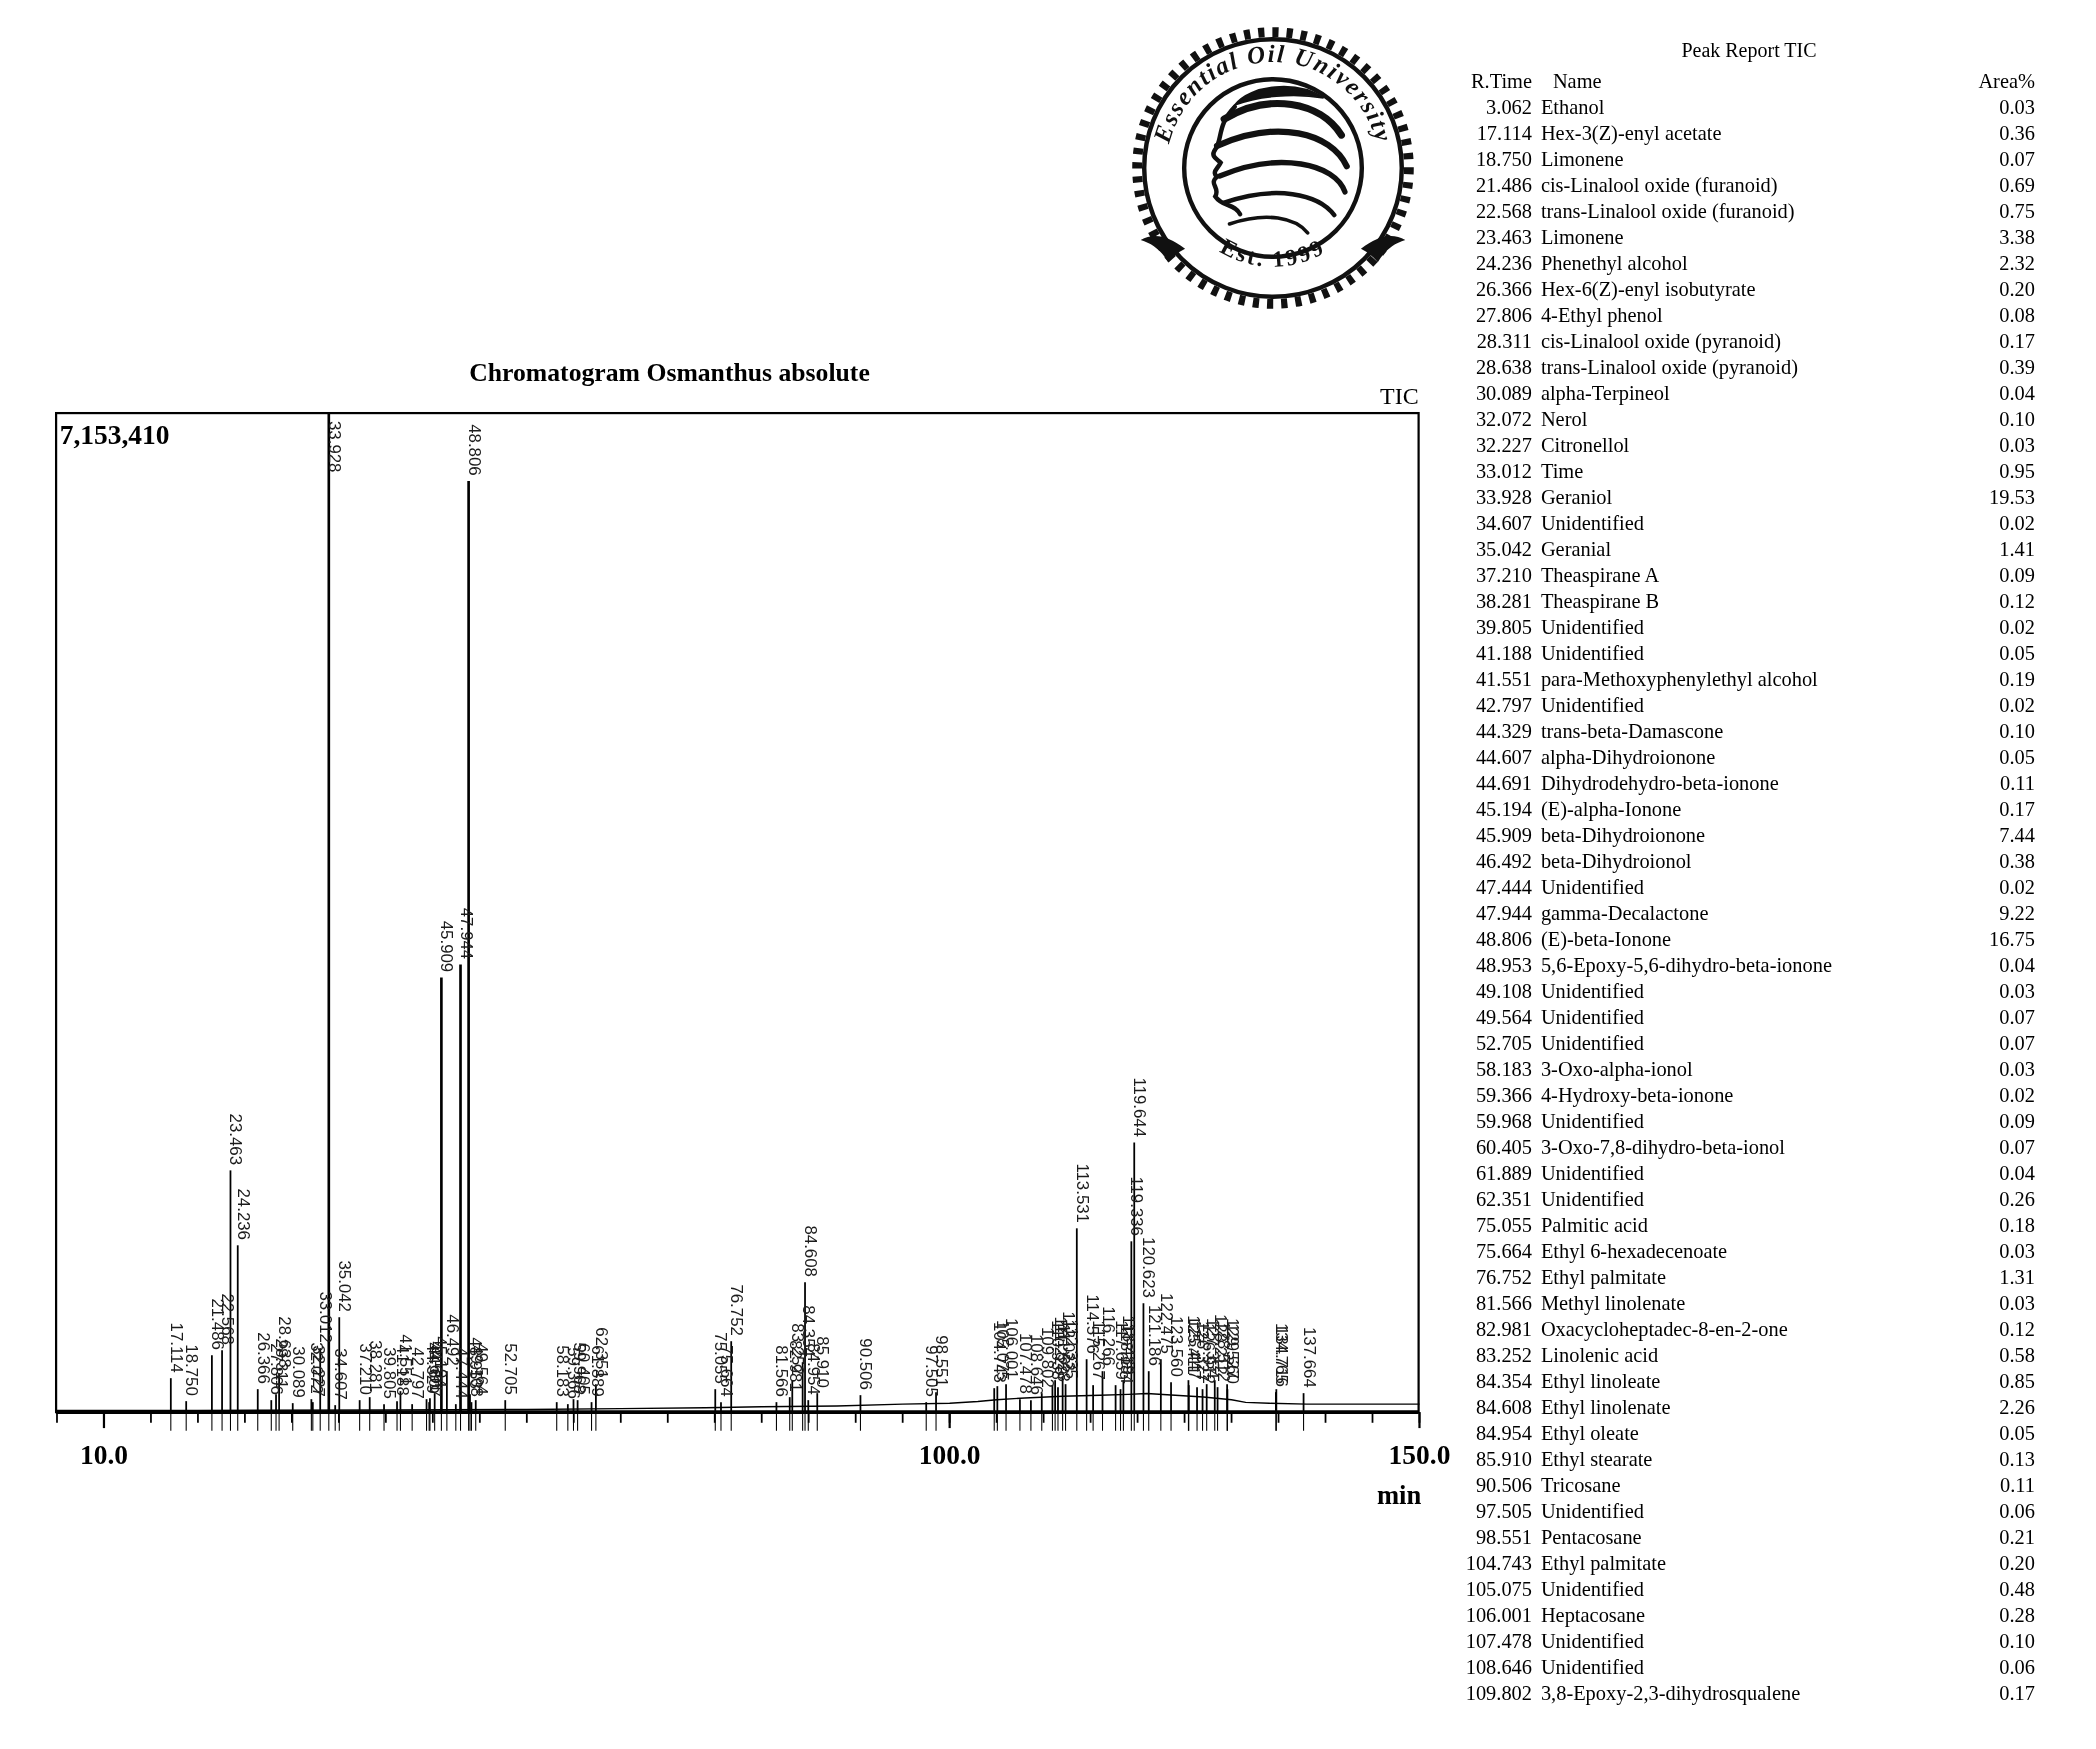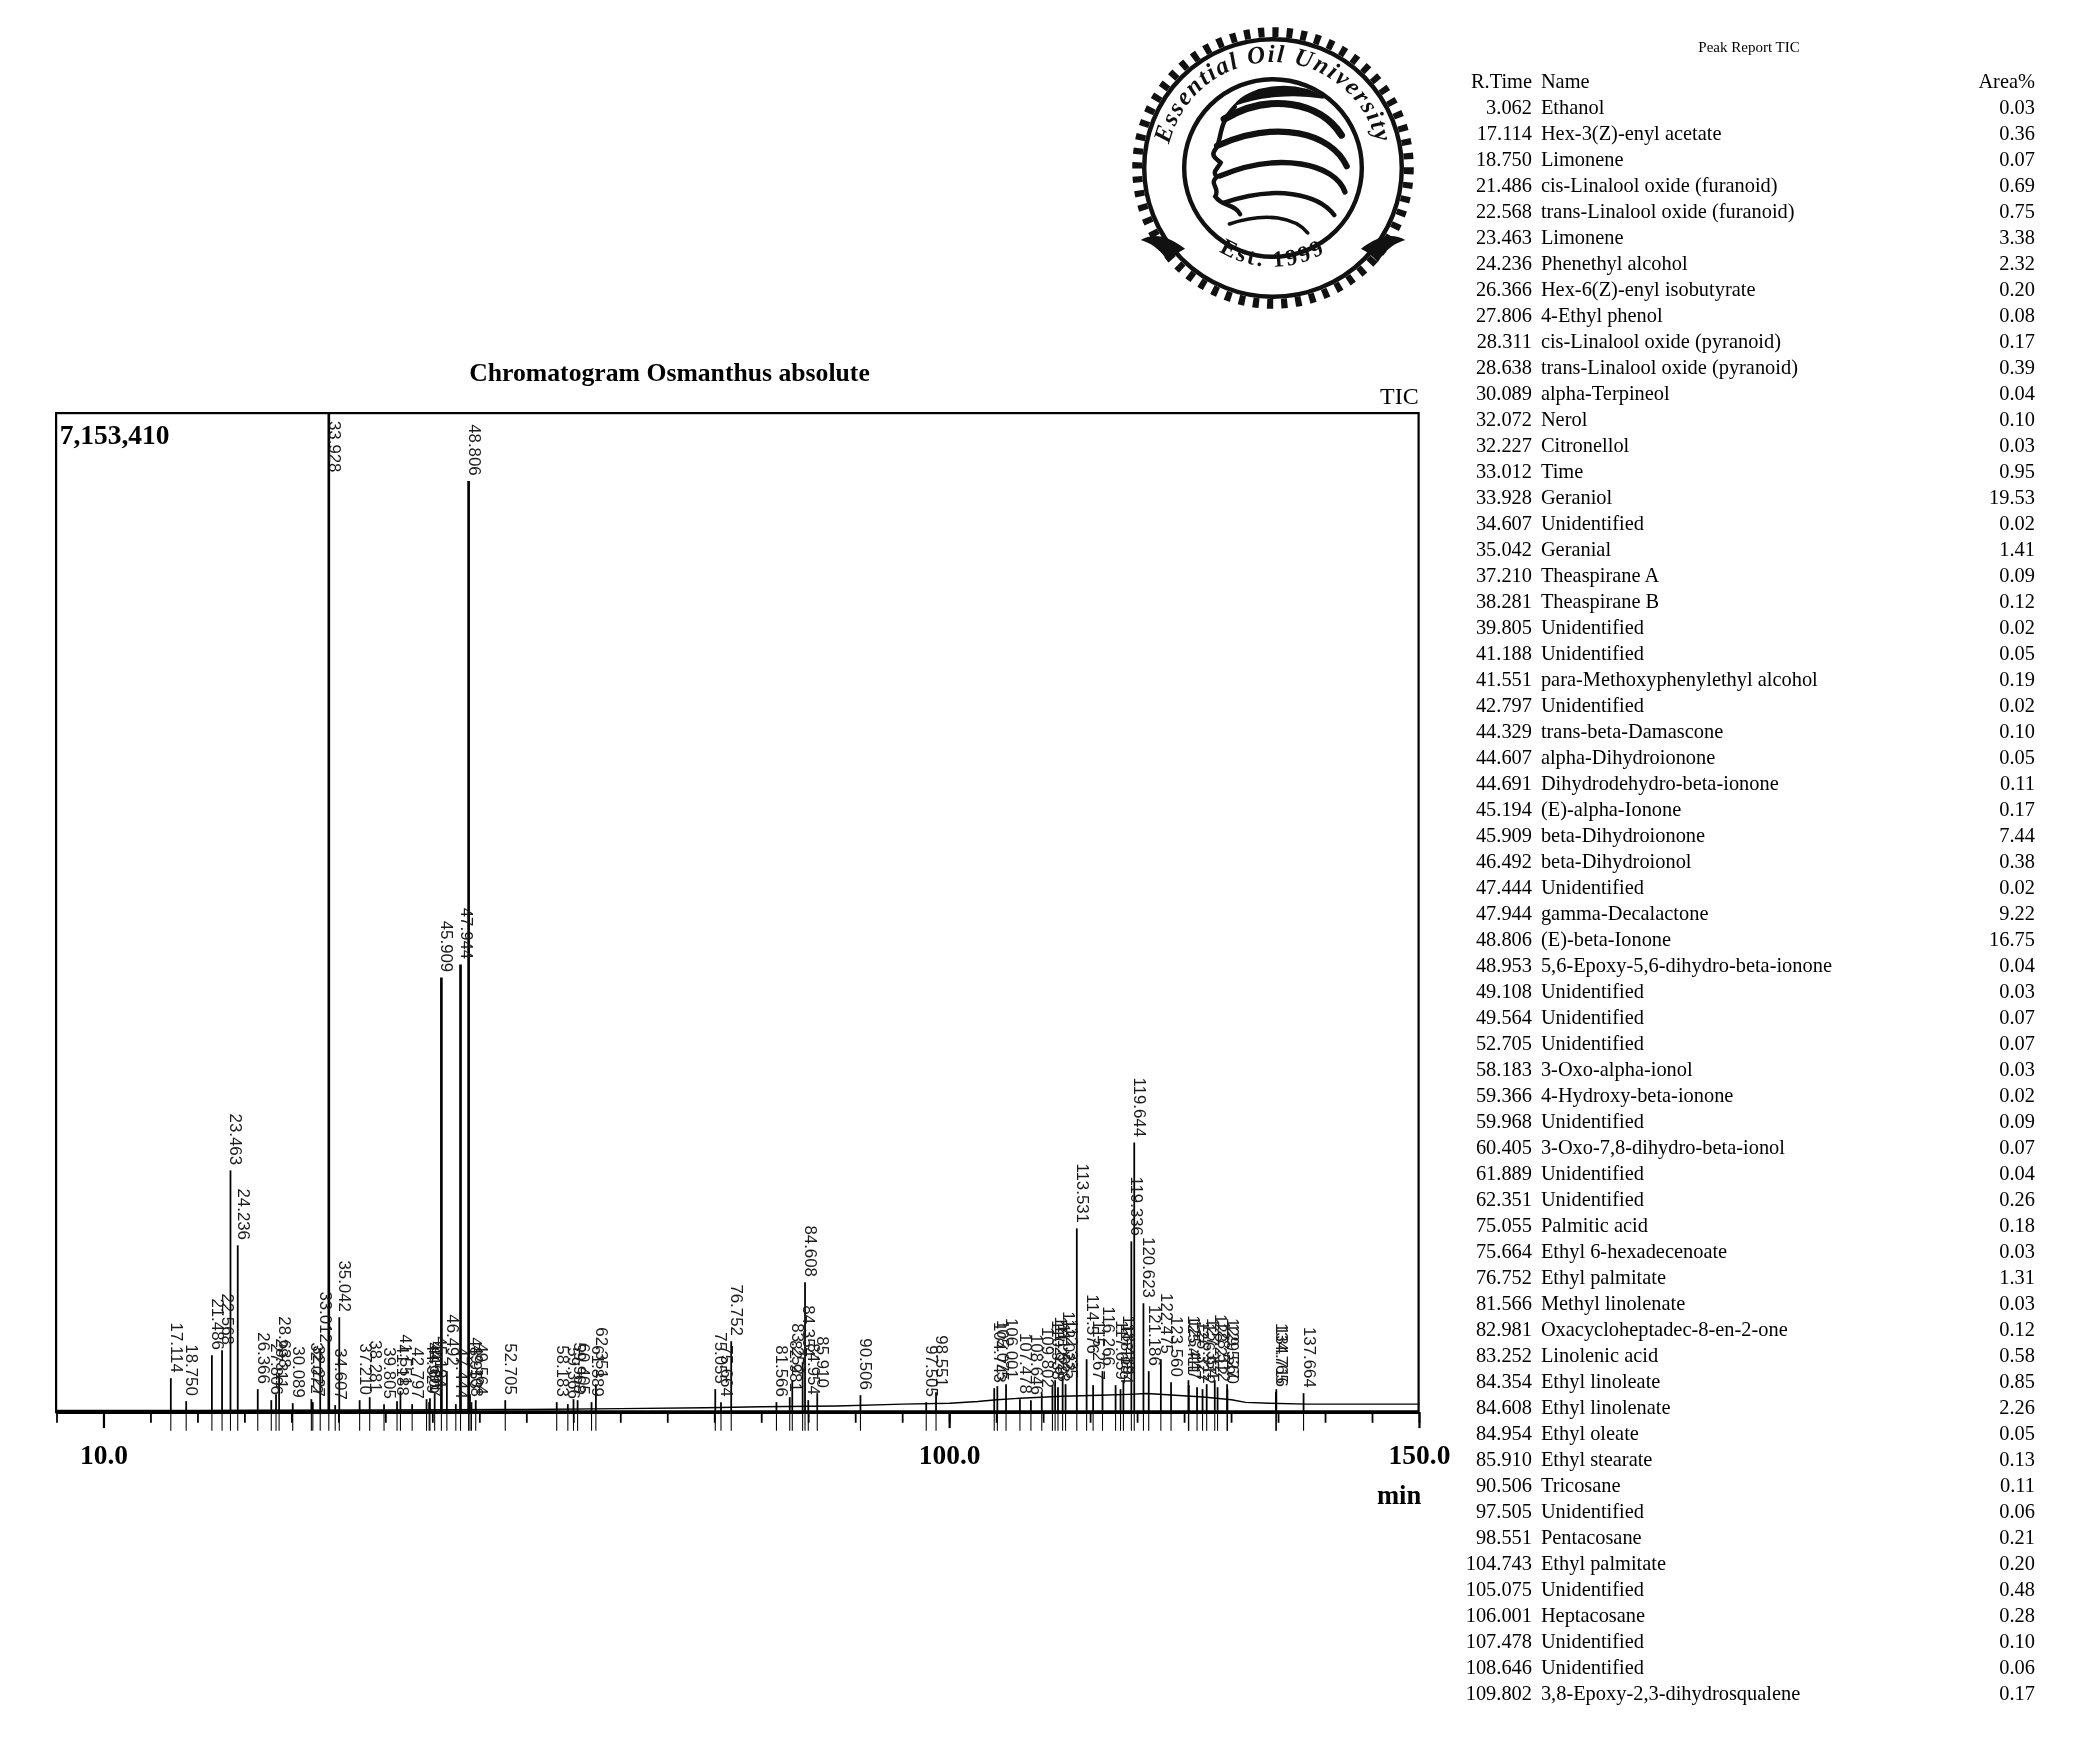--- a/index.html
+++ b/index.html
@@ -8,27 +8,27 @@
   
   #chart-svg{position:absolute;left:0;top:0;}
   .chart-title{font-family:"Liberation Serif",serif;font-weight:bold;font-size:29px;}
   .tic-label{font-family:"Liberation Serif",serif;font-size:27px;}
   .ymax-label{font-family:"Liberation Serif",serif;font-weight:bold;font-size:31px;}
   .xtick-label{font-family:"Liberation Serif",serif;font-weight:bold;font-size:31px;}
   .xunit-label{font-family:"Liberation Serif",serif;font-weight:bold;font-size:30px;}
   .peak-label{font-family:"Liberation Sans",sans-serif;font-size:19px;fill:#1c1c1c;}
   
   #report{position:absolute;left:1463px;top:39px;width:572px;}
-  #report-title{height:30px;text-align:center;font-size:15px;}
+  #report-title{height:30px;text-align:center;font-size:20px;}
   .prow{display:grid;grid-template-columns:69px 1fr 84px;height:26px;line-height:26px;
         font-size:20.4px;white-space:nowrap;}
   .prow .rt{text-align:right;}
   .prow .nm{text-align:left;padding-left:8.9px;overflow:hidden;}
   .prow .ar{text-align:right;}
-  .prow.header{height:25px;line-height:25px;}
+  .prow.header{height:25px;line-height:25px;gap:12px;}
   
   #logo{position:absolute;left:1130px;top:25px;}
   .ring-text{font-family:"Liberation Serif",serif;font-weight:bold;font-style:italic;
              font-size:28px;letter-spacing:2px;fill:#111;}
   .est-text{font-family:"Liberation Serif",serif;font-weight:bold;font-size:26px;
             letter-spacing:3px;fill:#111;}
 </style>
 </head>
 <body>
 

